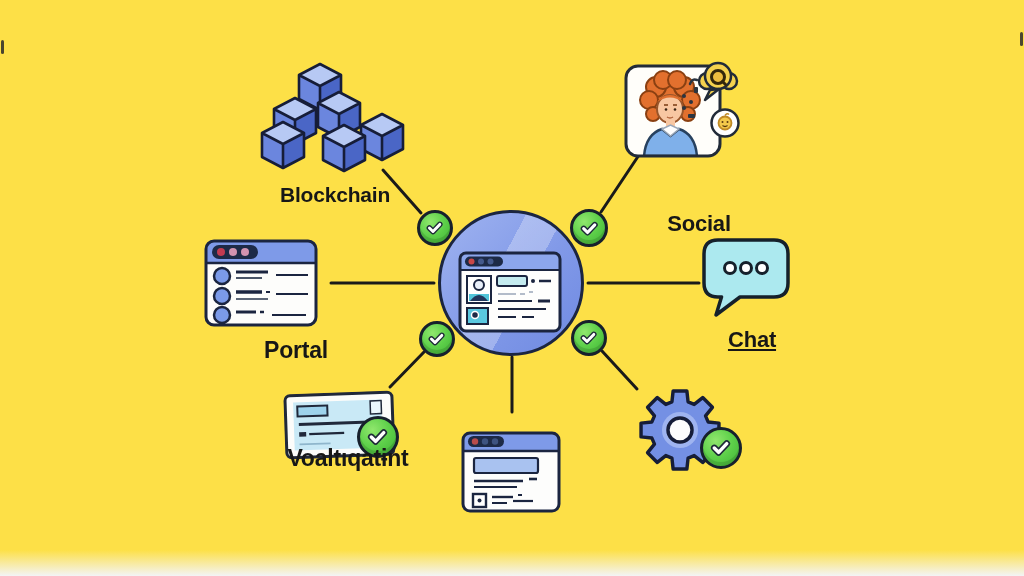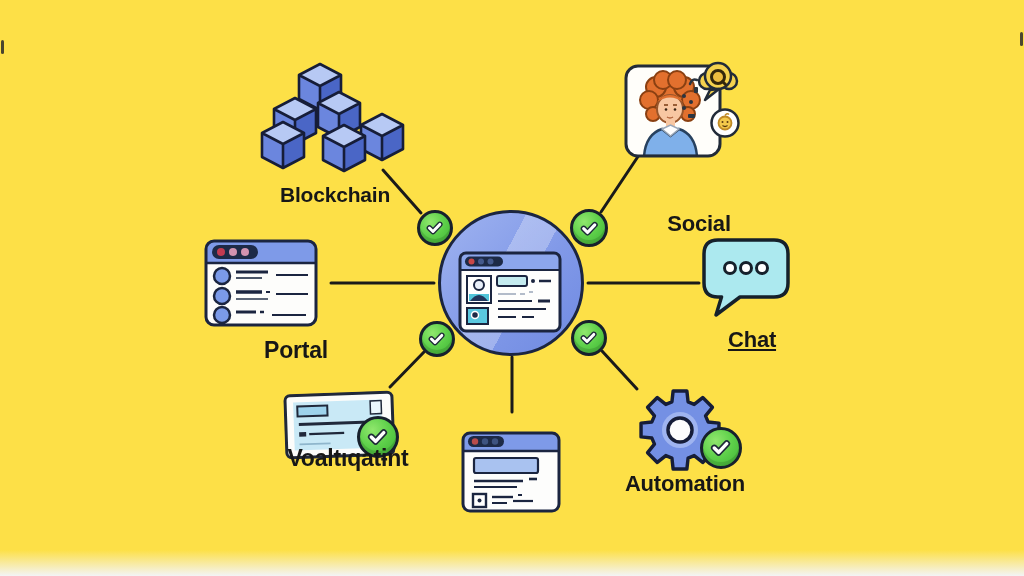--- a/index.html
+++ b/index.html
@@ -305,16 +305,15 @@
       <circle cx="50" cy="50" r="21" fill="#9FB4F0"></circle>
       <circle cx="50" cy="50" r="14" fill="#FDFDFD" stroke="#161D38" stroke-width="4"></circle>
     </svg>
   </div>
   <div class="check-badge" style="left:700px;top:427px;width:42px;height:42px;">
     <svg viewBox="0 0 24 24">
         <path d="M5.5 12.5 L10 17 L18.5 8" fill="none" stroke="#1E2A38" stroke-width="7" stroke-linecap="round" stroke-linejoin="round"></path>
         <path d="M5.5 12.5 L10 17 L18.5 8" fill="none" stroke="#FFFFFF" stroke-width="3.6" stroke-linecap="round" stroke-linejoin="round"></path>
       </svg>
   </div>
-  <div class="label" style="left:685px;top:471px;font-size:22px;">Automation</div>
 
   <div class="bottom-fade"></div>
 </div>
 
 </body></html>

